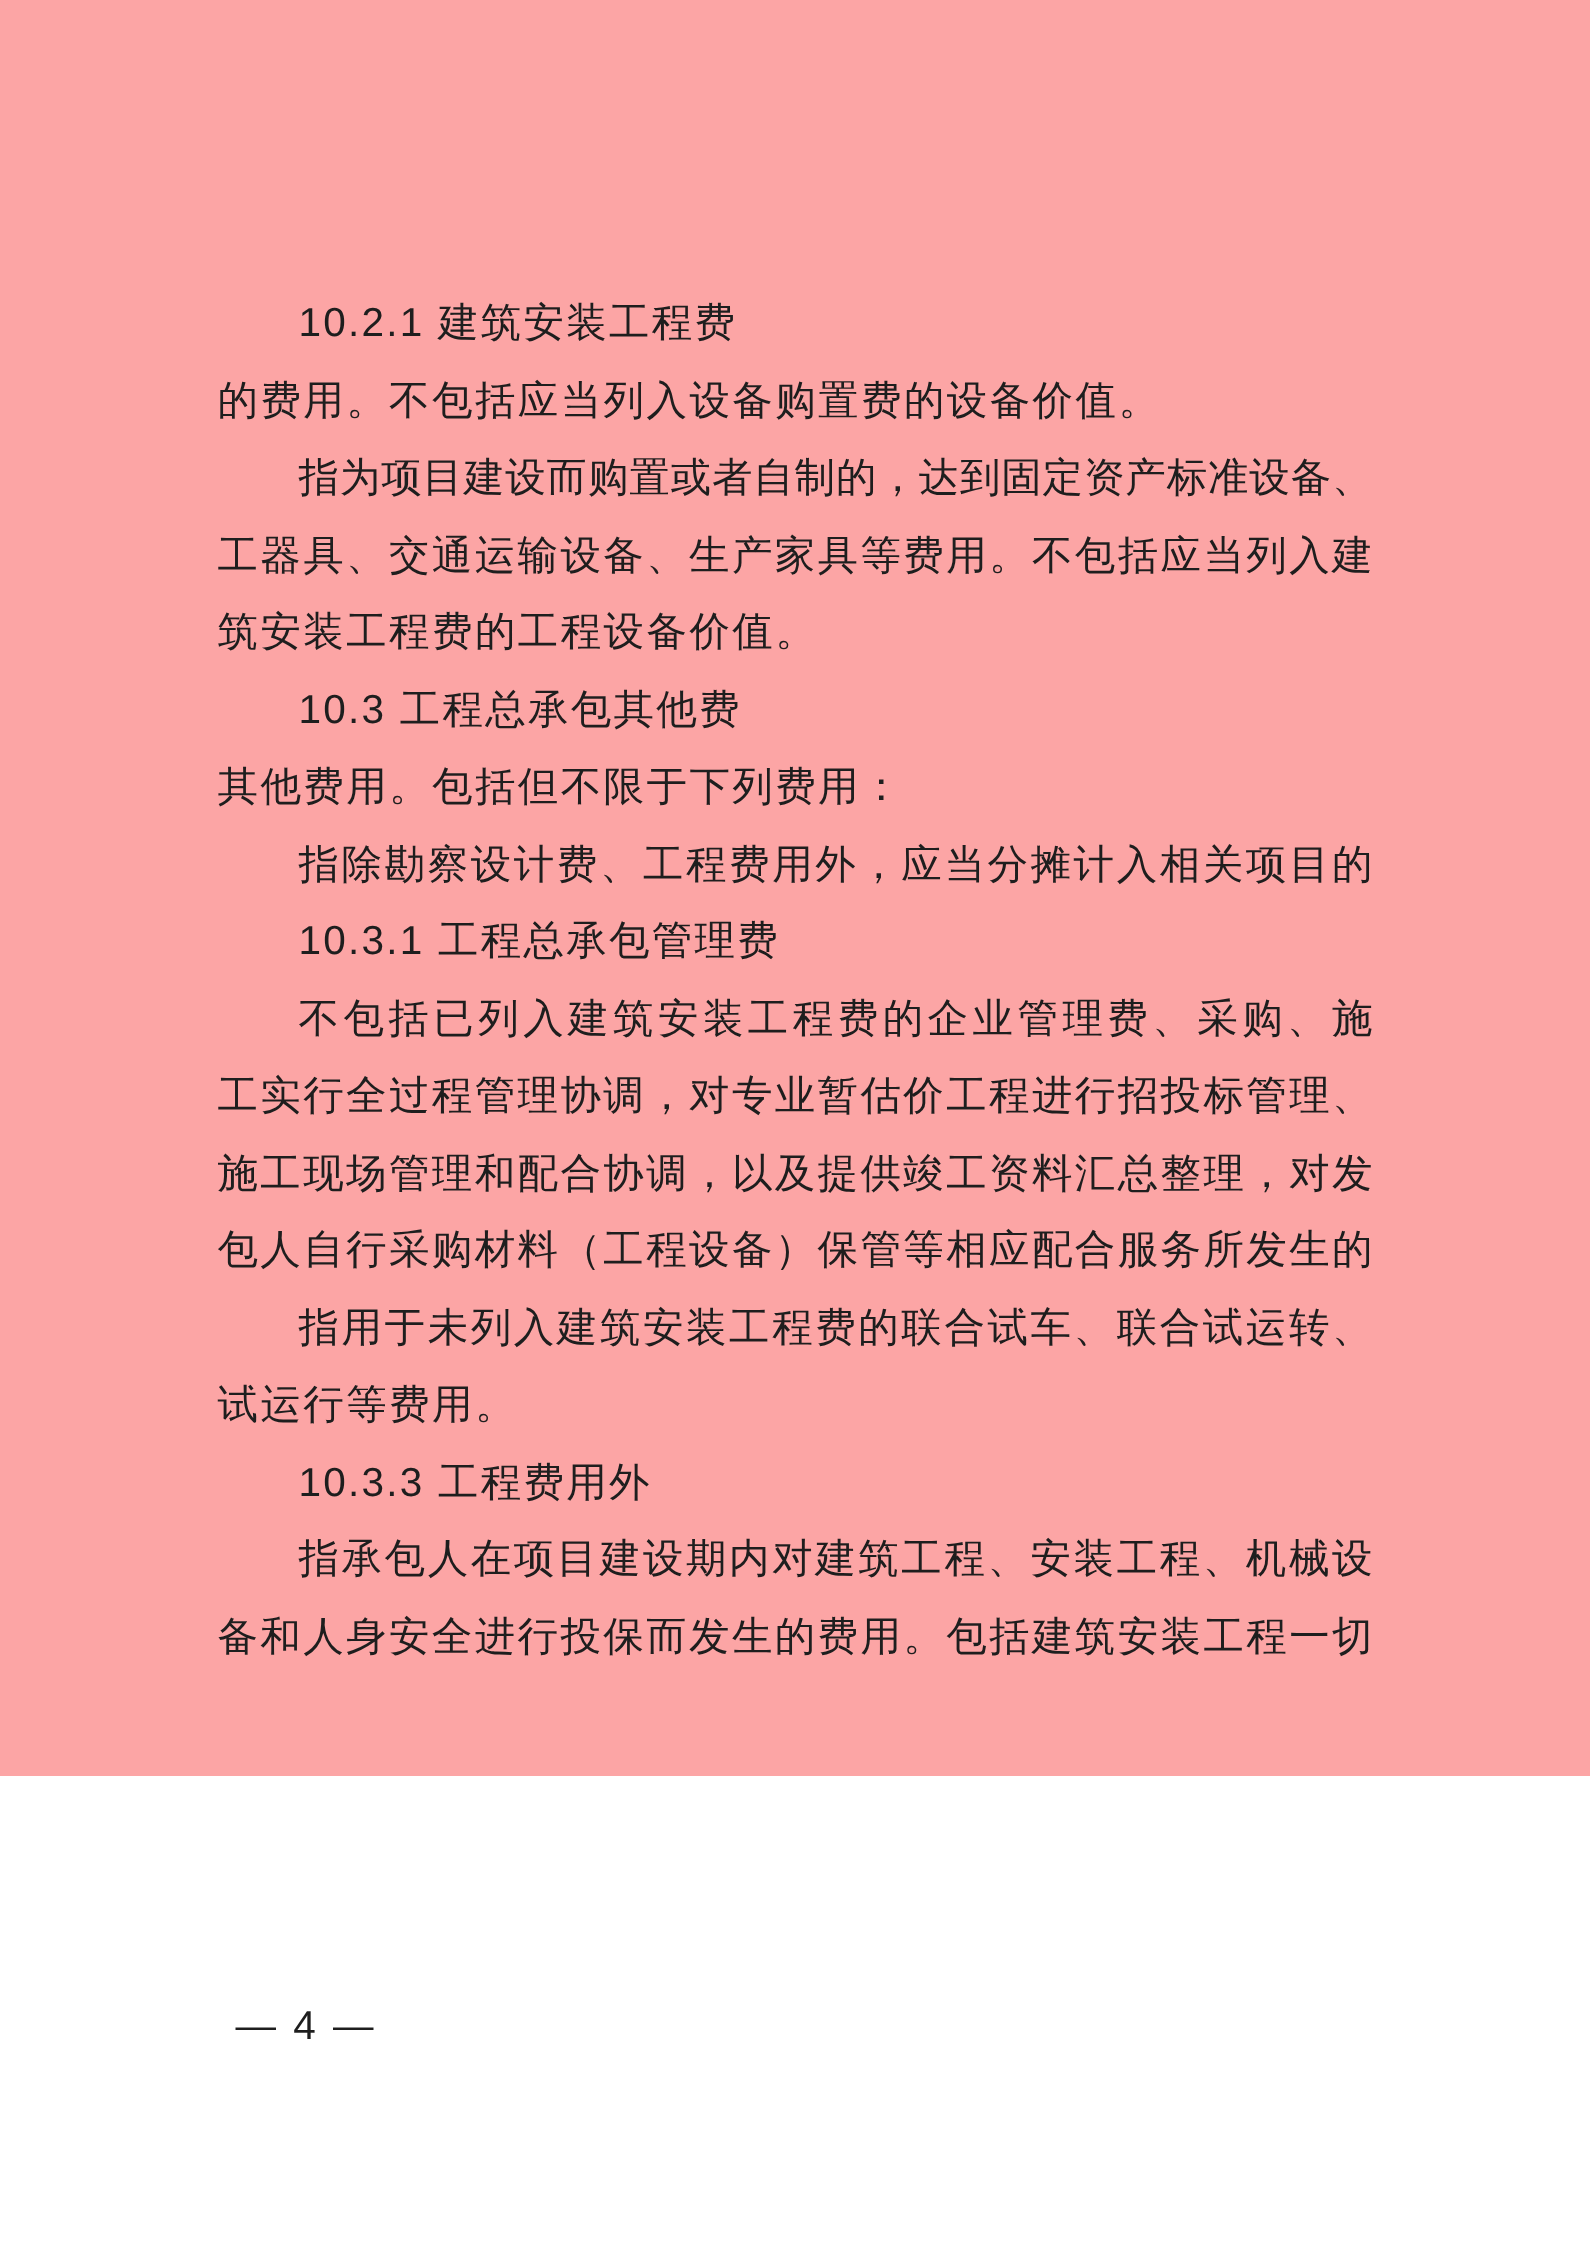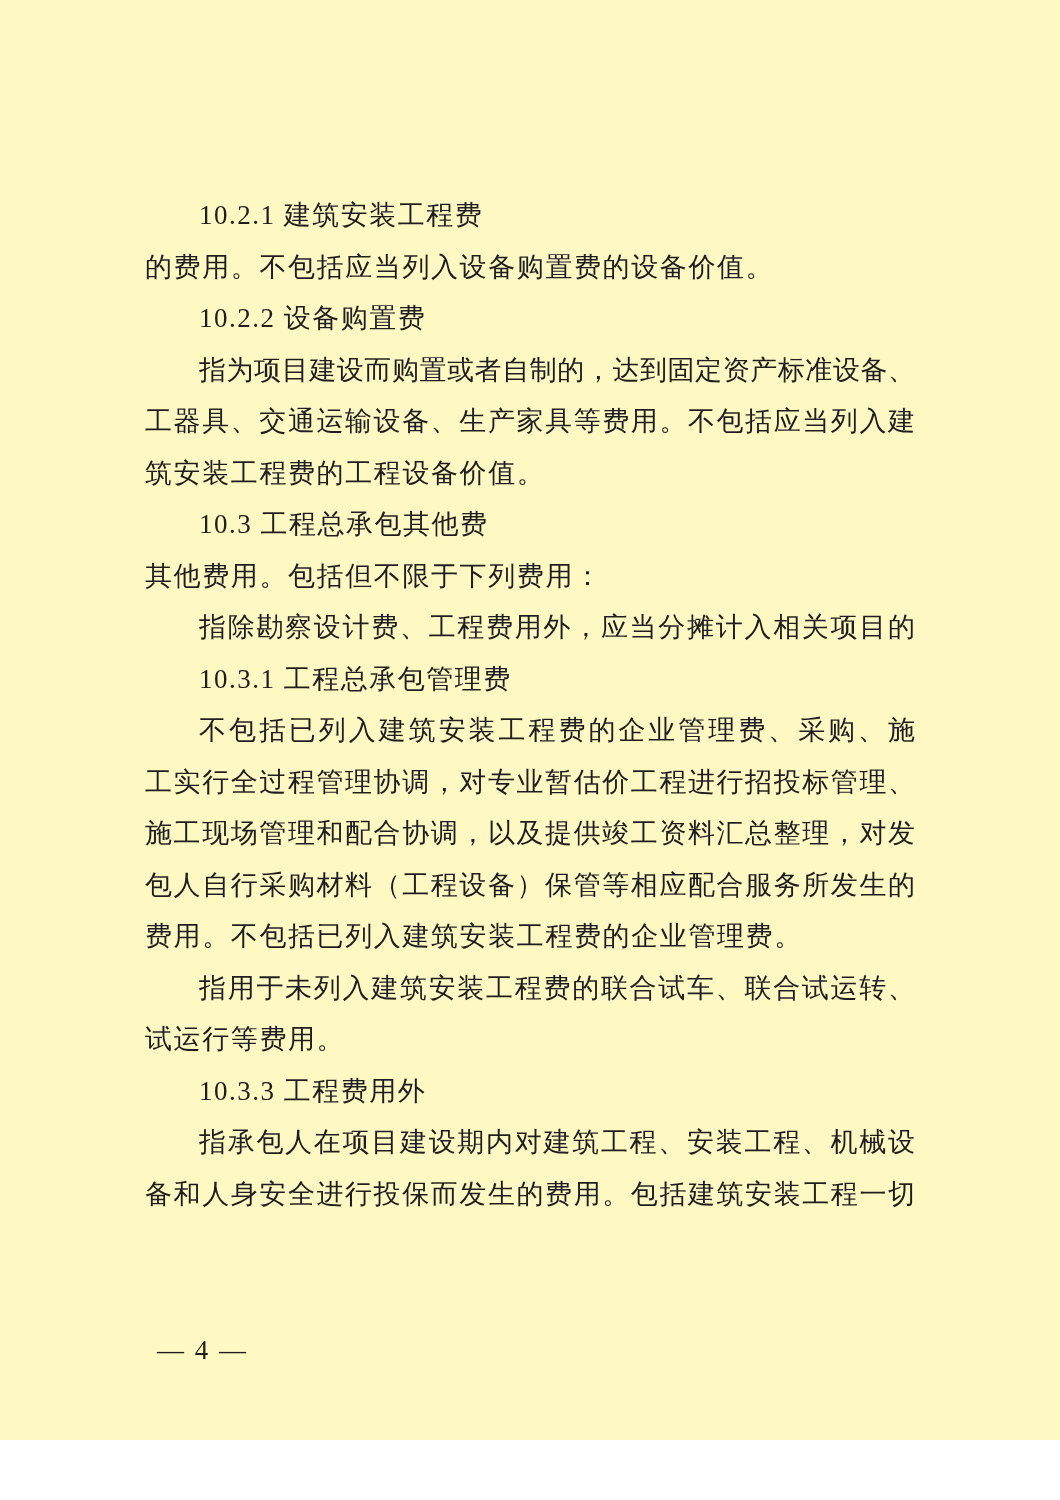--- a/index.html
+++ b/index.html
@@ -6,23 +6,23 @@
     margin: 0;
     padding: 0;
     width: 1060px;
     height: 1500px;
     background: #ffffff;
     overflow: hidden;
   }
   .page {
     position: relative;
     width: 1060px;
-    height: 1440px;
-    background: #fef9c3;
-    font-family: Liberation Serif, serif;
+    height: 1184px;
+    background: #fca5a5;
+    font-family: Liberation Sans, sans-serif;
     color: #1e1e1e;
   }
   .doc {
     position: absolute;
     left: 145px;
     top: 190px;
     width: 770px;
   }
   .ln {
     height: 51.5px;
@@ -64,33 +64,31 @@
     color: #1e1e1e;
   }
 </style>
 </head>
 <body>
 
 <div class="page">
   <div class="doc">
     <div class="ln h">10.2.1 建筑安装工程费</div>
     <div class="ln l">的费用。不包括应当列入设备购置费的设备价值。</div>
-    <div class="ln h">10.2.2 设备购置费</div>
     <div class="ln f">指为项目建设而购置或者自制的，达到固定资产标准设备、</div>
     <div class="ln m">工器具、交通运输设备、生产家具等费用。不包括应当列入建</div>
     <div class="ln l">筑安装工程费的工程设备价值。</div>
     <div class="ln h">10.3 工程总承包其他费</div>
     <div class="ln l">其他费用。包括但不限于下列费用：</div>
     <div class="ln f">指除勘察设计费、工程费用外，应当分摊计入相关项目的</div>
     <div class="ln h">10.3.1 工程总承包管理费</div>
     <div class="ln f">不包括已列入建筑安装工程费的企业管理费、采购、施</div>
     <div class="ln m">工实行全过程管理协调，对专业暂估价工程进行招投标管理、</div>
     <div class="ln m">施工现场管理和配合协调，以及提供竣工资料汇总整理，对发</div>
     <div class="ln m">包人自行采购材料（工程设备）保管等相应配合服务所发生的</div>
-    <div class="ln l">费用。不包括已列入建筑安装工程费的企业管理费。</div>
     <div class="ln f">指用于未列入建筑安装工程费的联合试车、联合试运转、</div>
     <div class="ln l">试运行等费用。</div>
     <div class="ln h">10.3.3 工程费用外</div>
     <div class="ln f">指承包人在项目建设期内对建筑工程、安装工程、机械设</div>
     <div class="ln m">备和人身安全进行投保而发生的费用。包括建筑安装工程一切</div>
   </div>
   <div class="footer">— 4 —</div>
 </div>
 
 </body></html>

